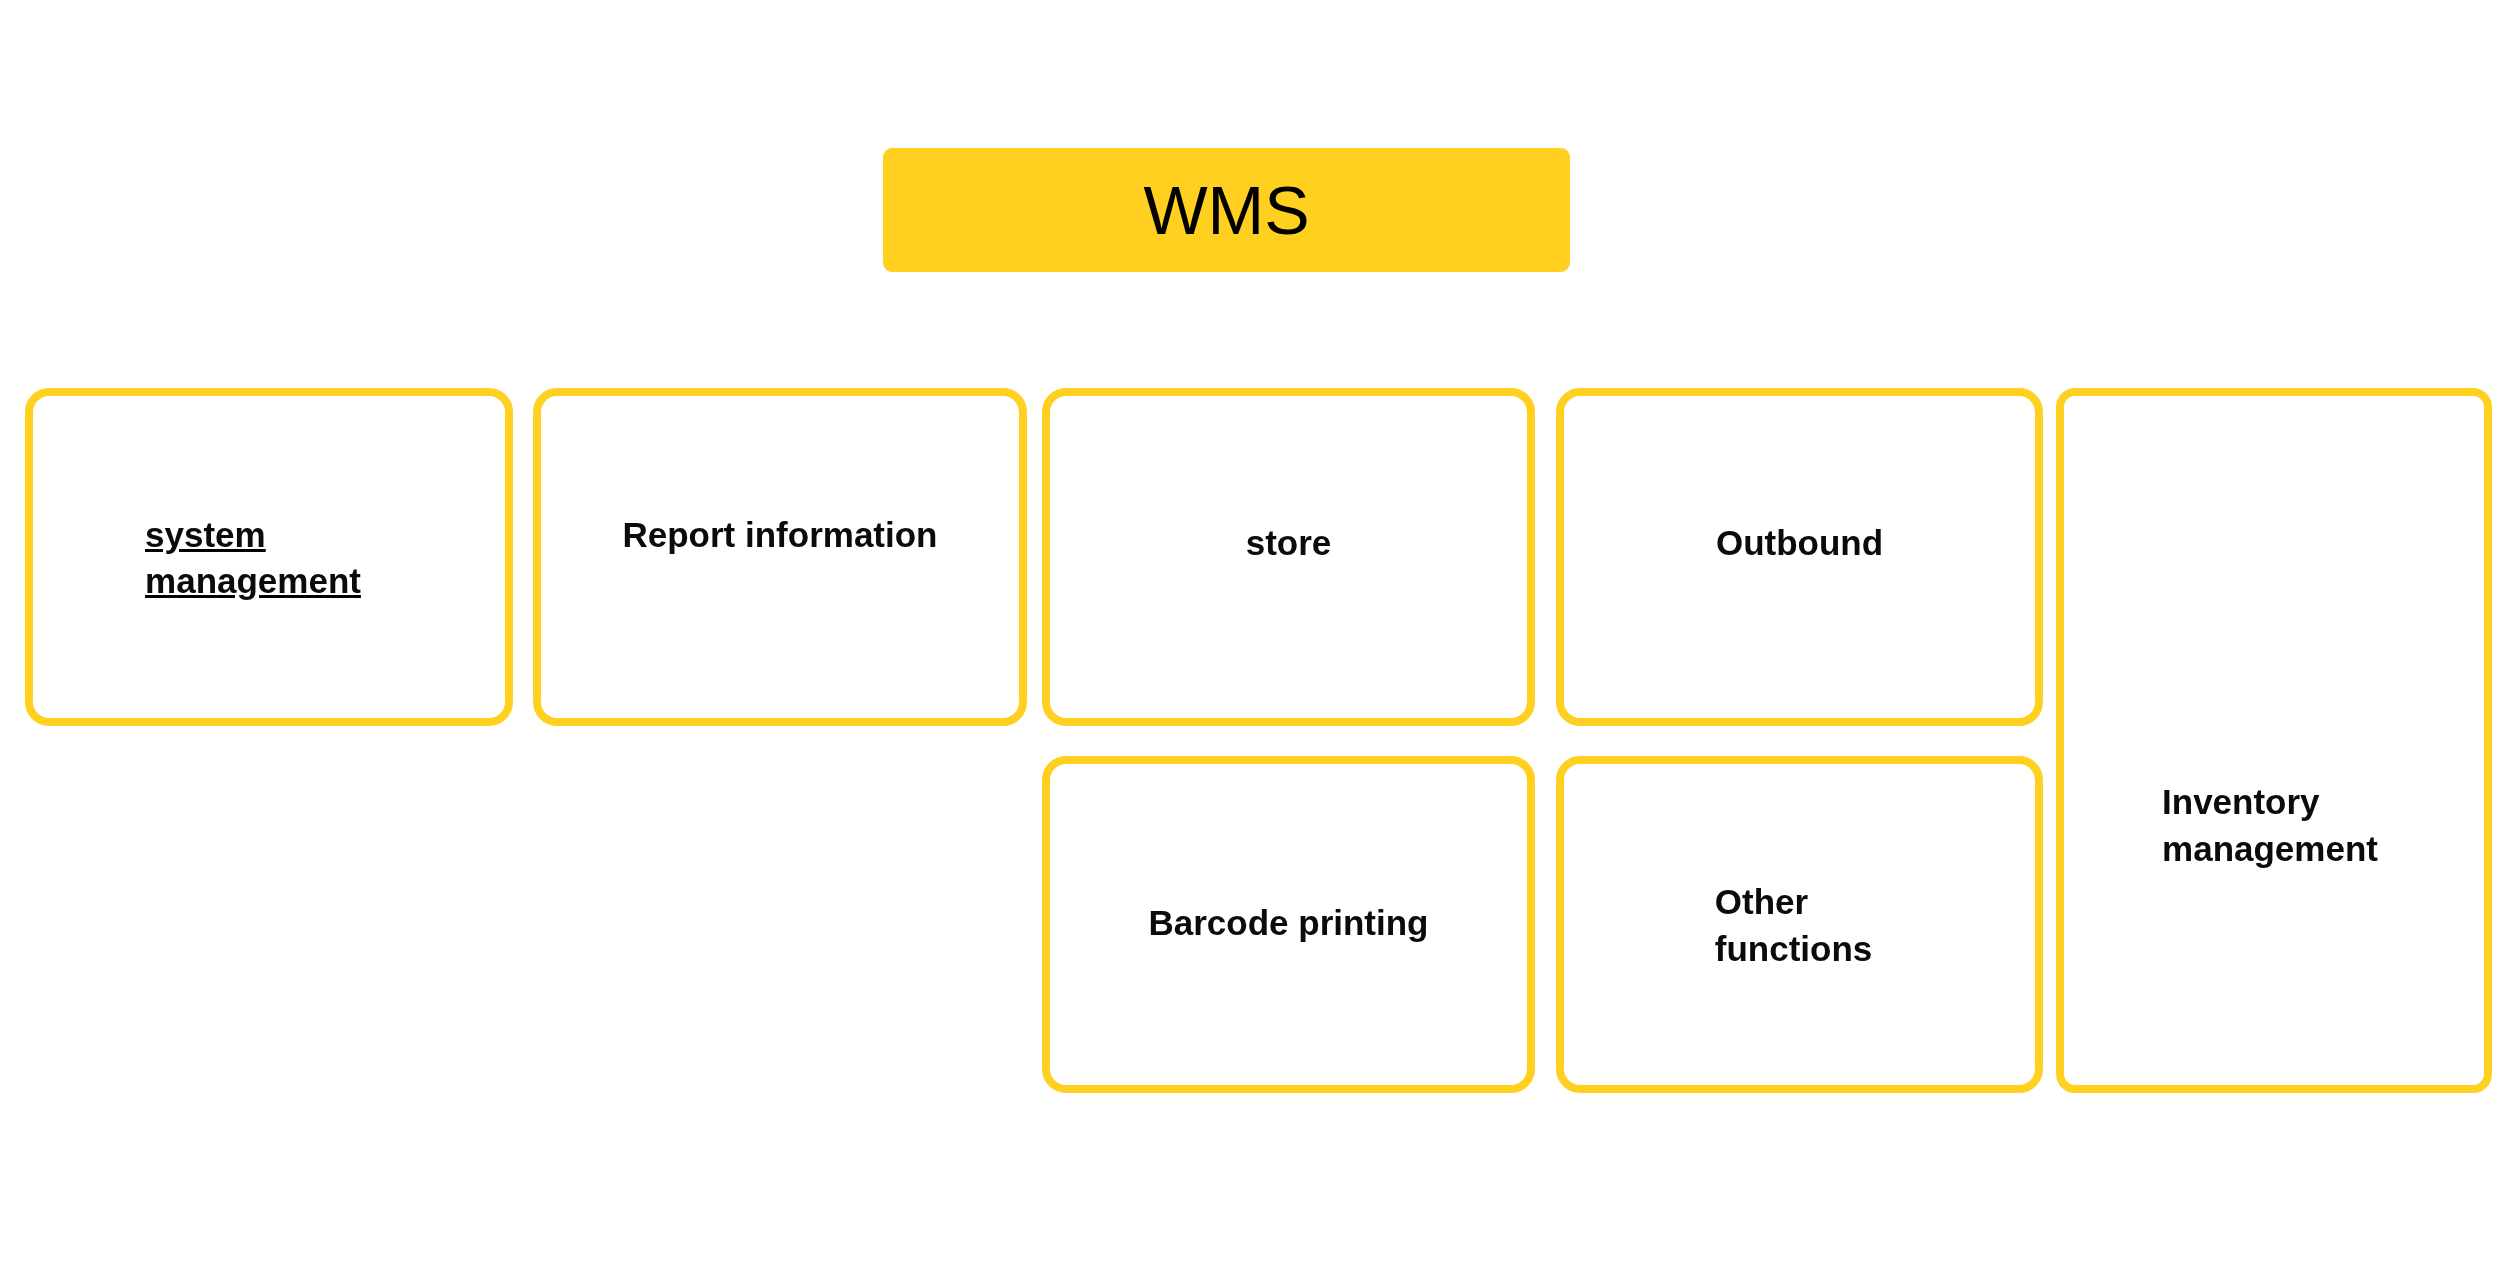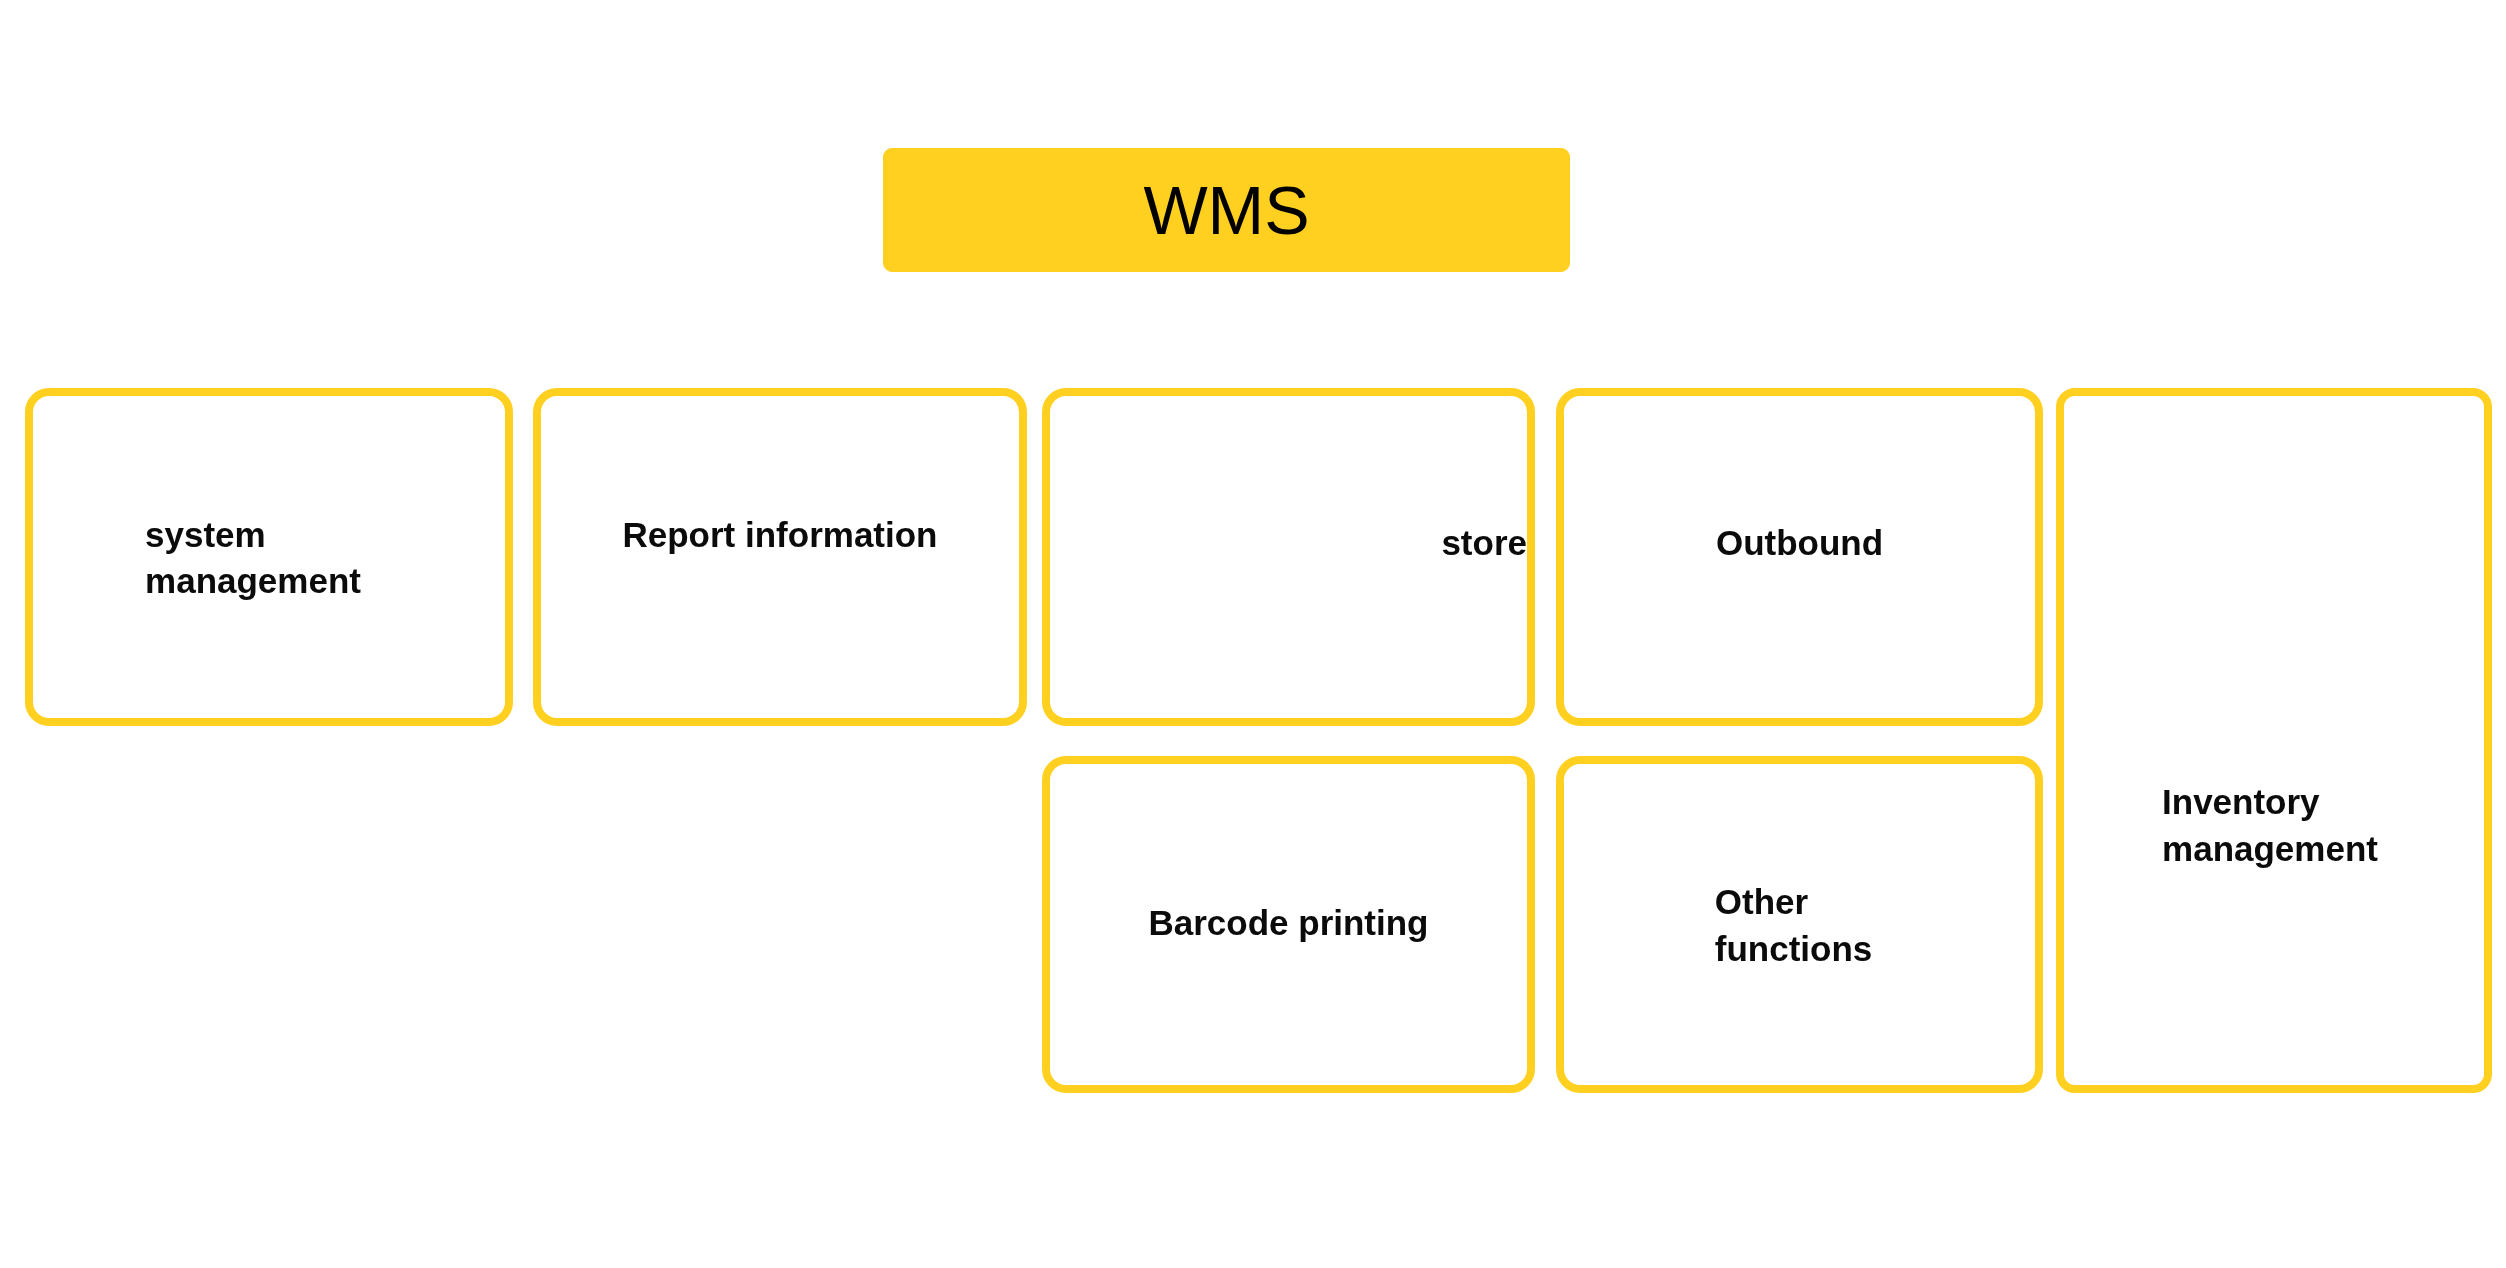--- a/index.html
+++ b/index.html
@@ -65,27 +65,27 @@
   }
 
   
   .align-center {
     align-items: center;
     justify-content: center;
   }
 
   
   #card-system-management {
-    left: 25px;  top: 388px;  width: 488px;  height: 338px;
+    left: 25px;  top: 388px;  width: 488px;  height: 338px; text-decoration: underline;
   }
   #card-basic-information {
     left: 533px; top: 388px;  width: 494px;  height: 338px;
   }
   #card-store {
-    left: 1042px; top: 388px; width: 493px;  height: 338px; justify-content: flex-end;
+    left: 1042px; top: 388px; width: 493px;  height: 338px;
   }
   #card-outbound {
     left: 1556px; top: 388px; width: 487px;  height: 338px;
   }
 
   
   #card-report-manager {
     left: 25px;  top: 756px;  width: 488px;  height: 337px;
   }
   #card-rf-management {

